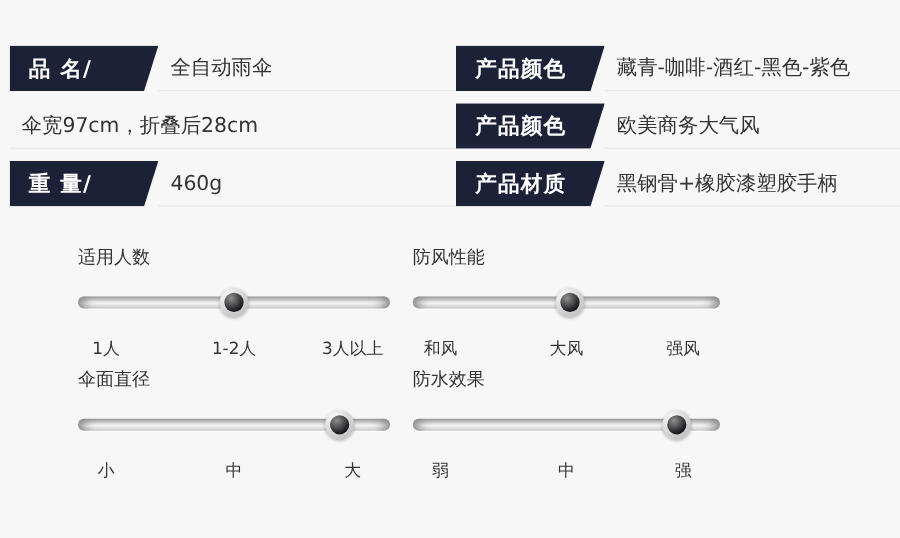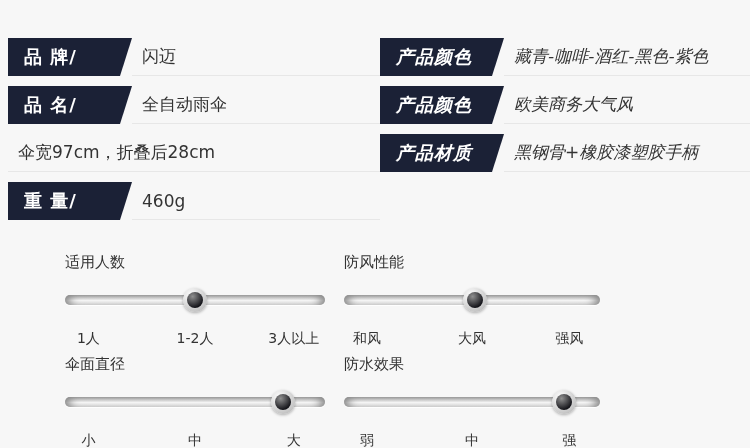--- a/index.html
+++ b/index.html
@@ -8,21 +8,21 @@
     background: #f7f7f7;
     font-family: "DejaVu Sans", "Liberation Sans", sans-serif;
     overflow: hidden;
   }
   .page { width: 750px; height: 448px; padding-top: 38px; position: relative; }
 
   
   .spec-table { display: flex; padding-left: 8px; }
   .spec-col { display: flex; flex-direction: column; gap: 10px; }
   .spec-col.left  { width: 372px; }
-  .spec-col.right { width: 370px; font-style: italic; }
+  .spec-col.right { width: 370px; }
   .spec-row { display: flex; align-items: stretch; height: 38px; }
   .spec-label {
     background: #1b2136;
     color: #ffffff;
     font-weight: bold;
     font-size: 18px;
     letter-spacing: 1px;
     display: flex;
     align-items: center;
     padding: 0 24px 0 16px;
@@ -99,24 +99,20 @@
 </style>
 </head>
 <body>
 
 <div class="page">
 
   <div class="spec-table">
 
     <div class="spec-col left">
       <div class="spec-row">
-        <div class="spec-label">品 牌/</div>
-        <div class="spec-value">闪迈</div>
-      </div>
-      <div class="spec-row">
         <div class="spec-label">品 名/</div>
         <div class="spec-value">全自动雨伞</div>
       </div>
       <div class="spec-row">
         <div class="spec-value">伞宽97cm，折叠后28cm</div>
       </div>
       <div class="spec-row">
         <div class="spec-label">重 量/</div>
         <div class="spec-value">460g</div>
       </div>

